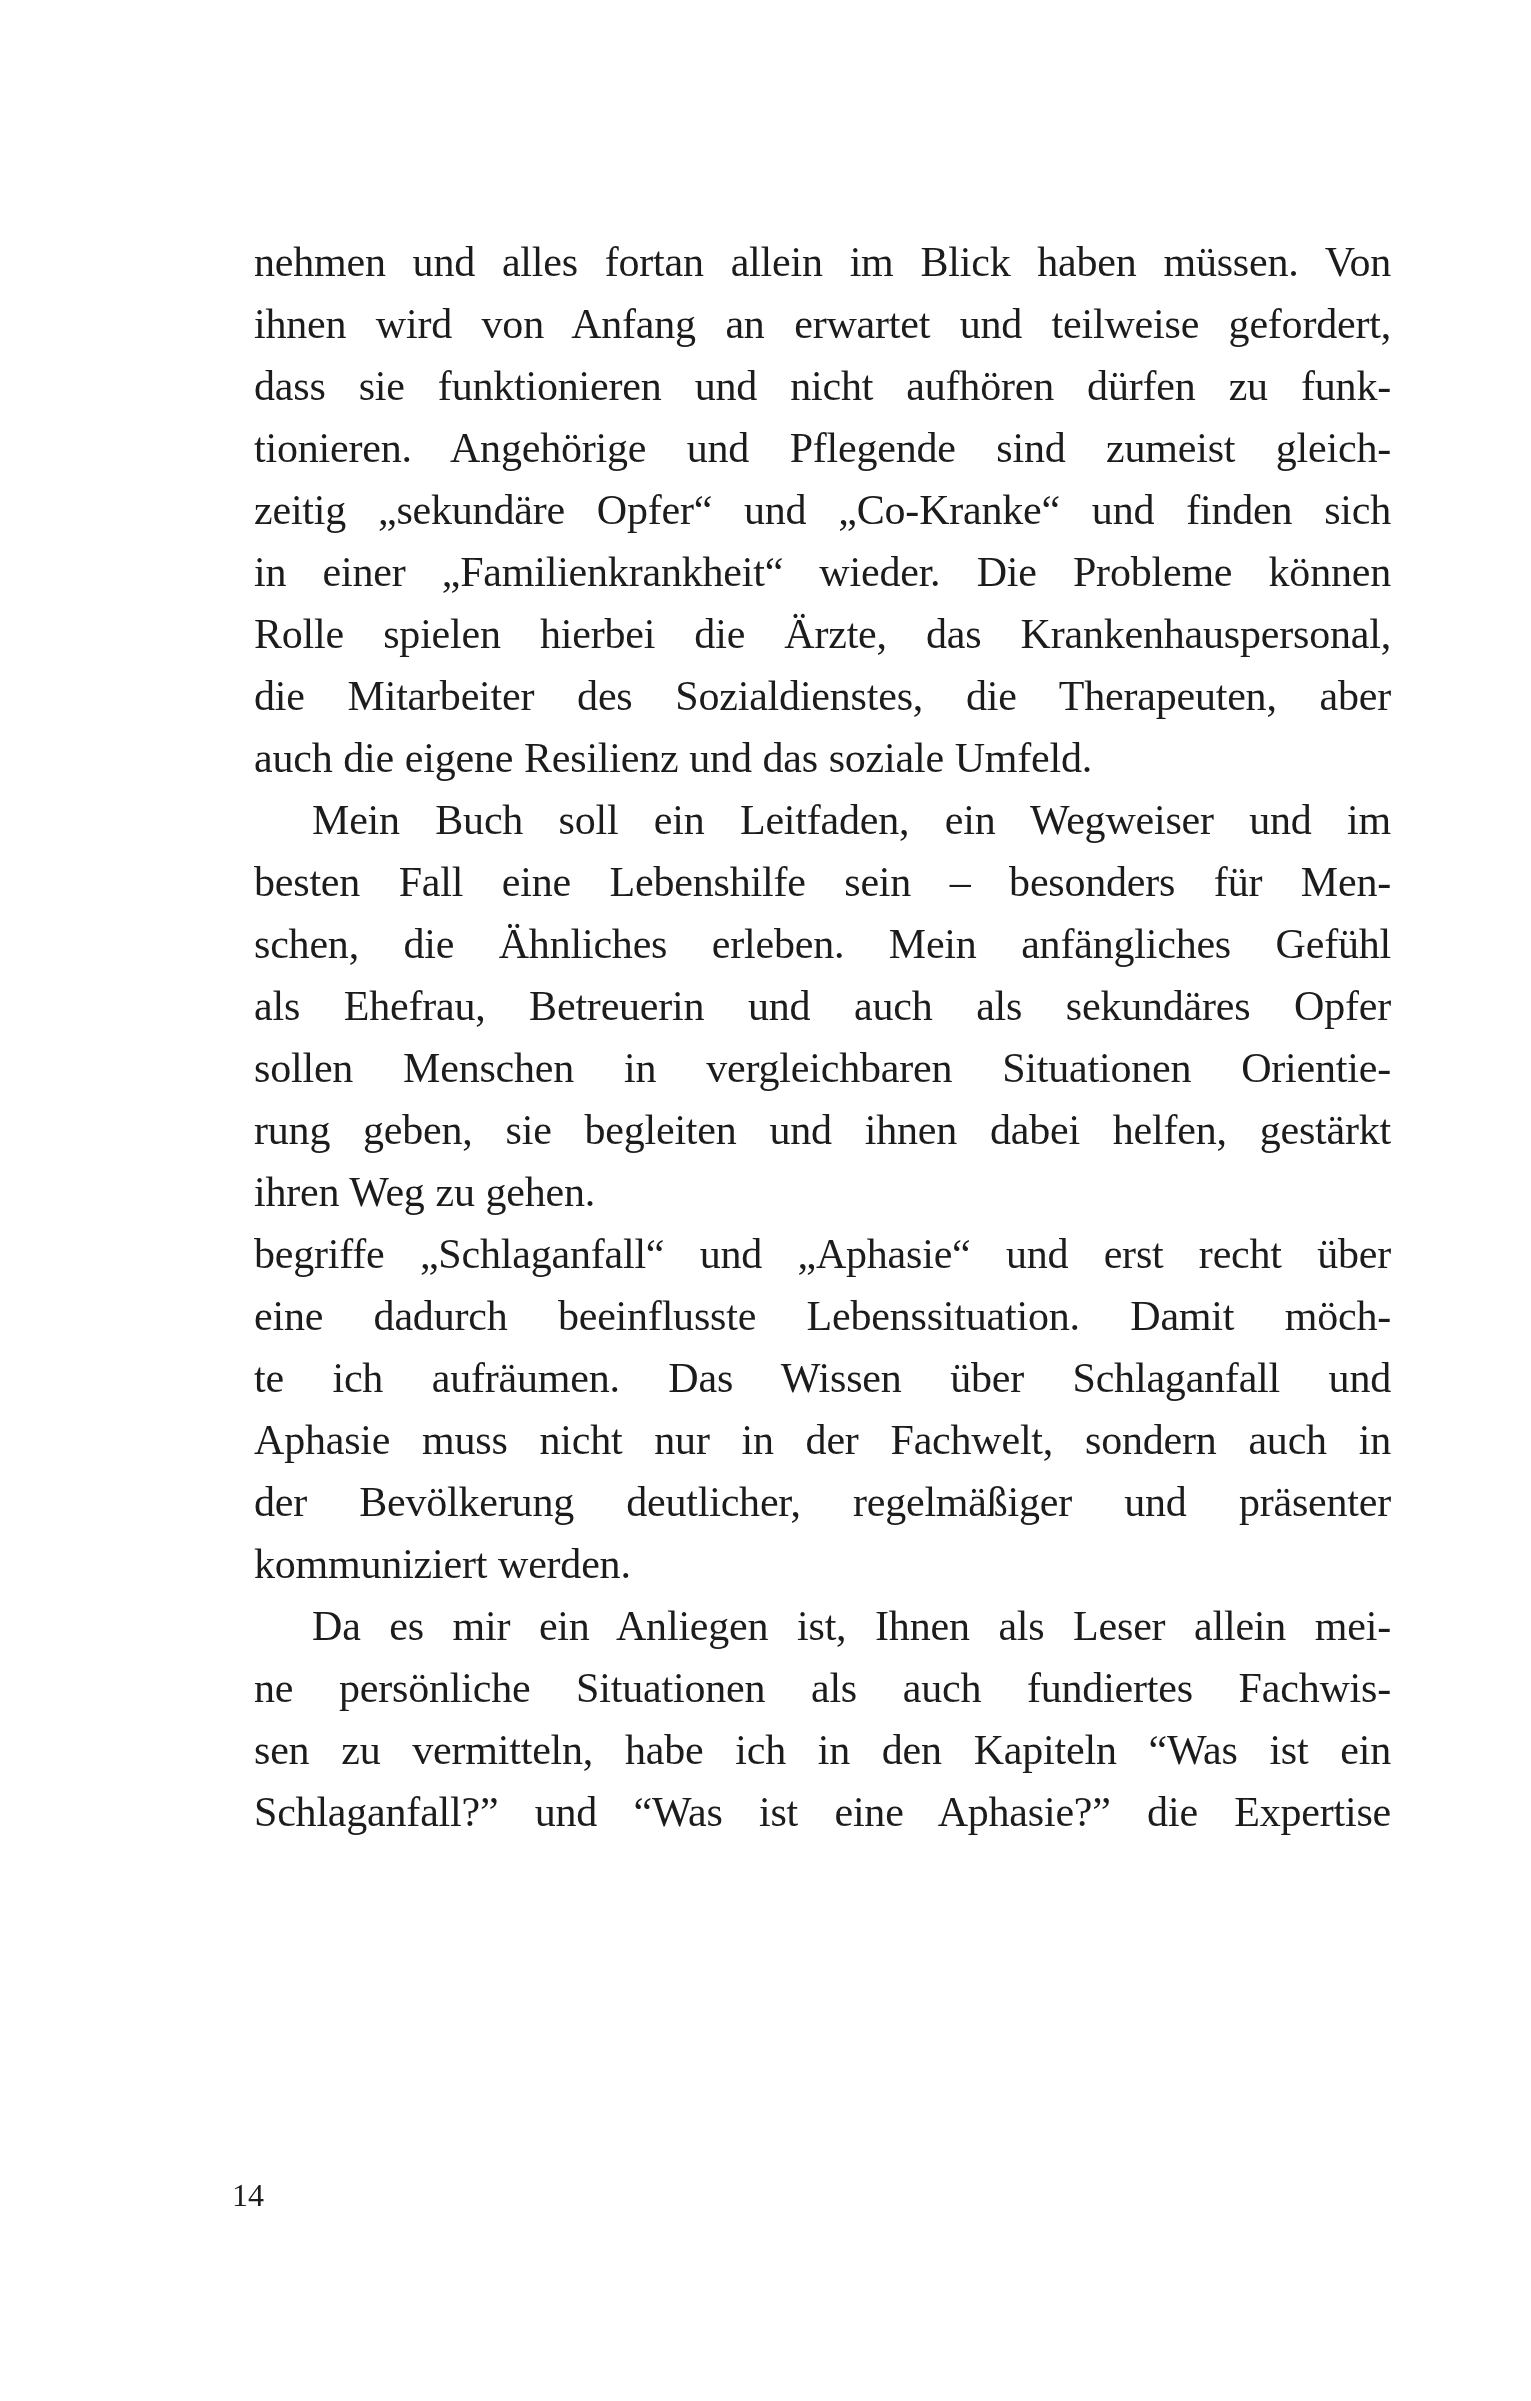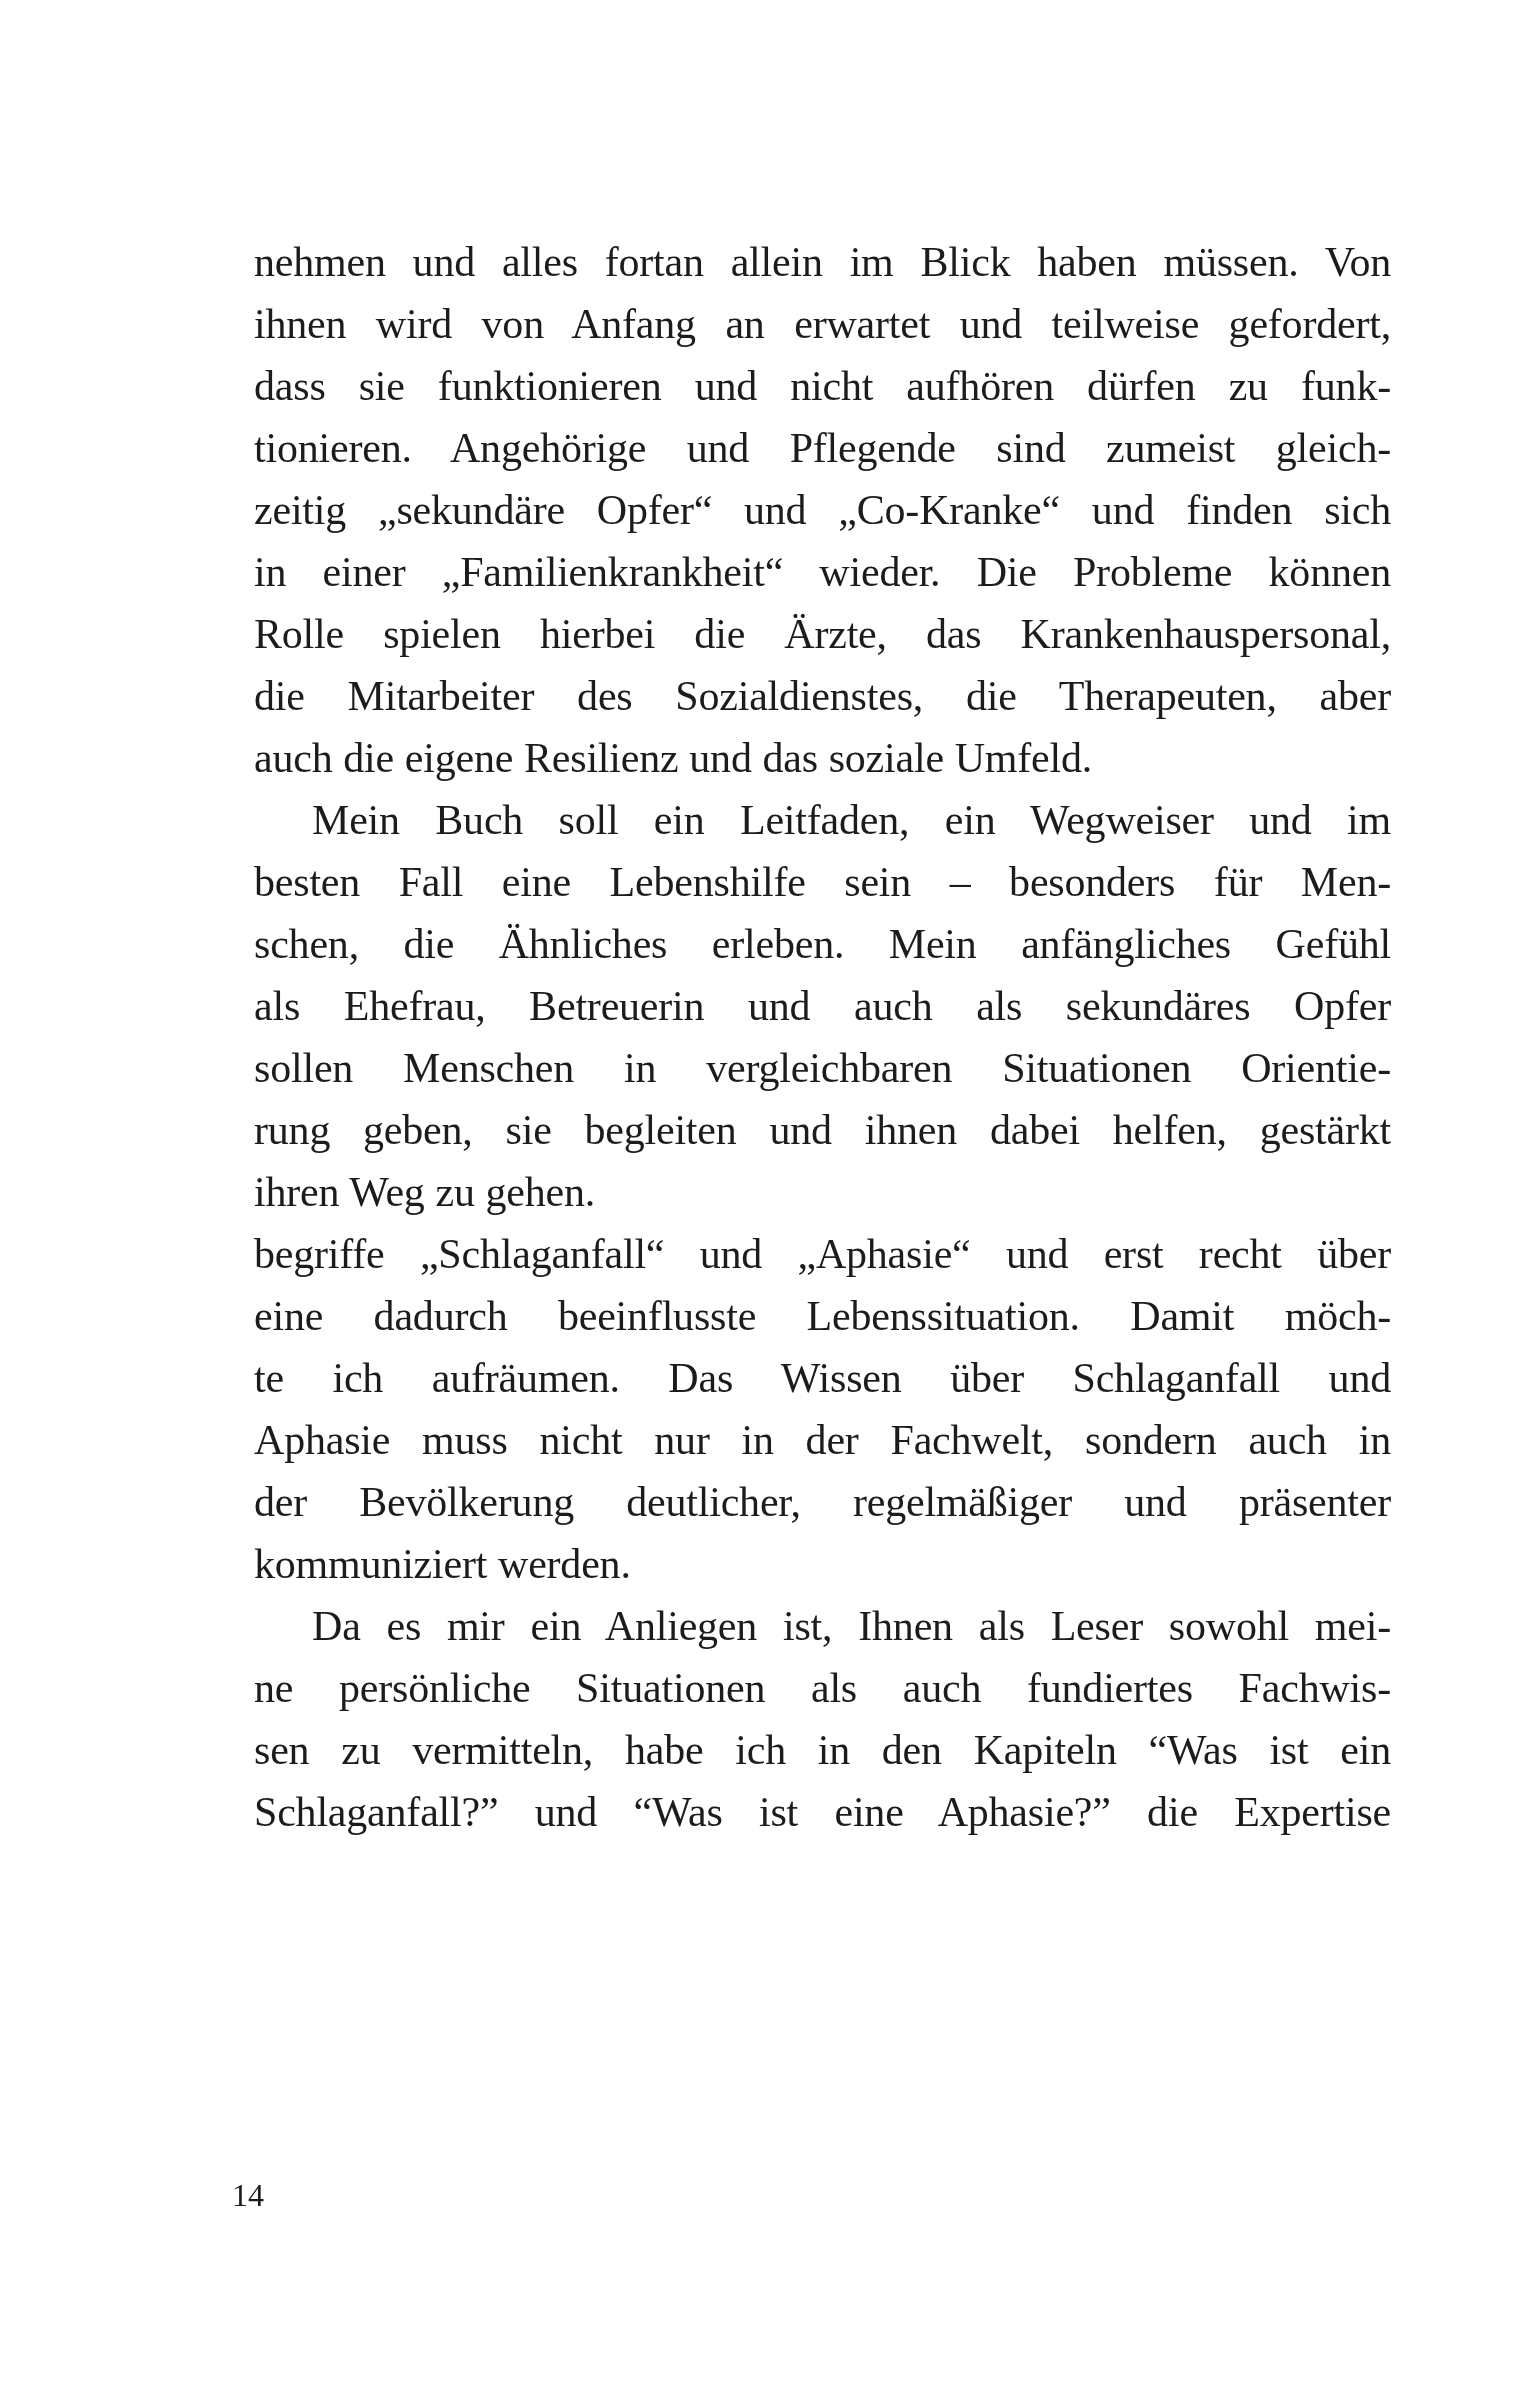--- a/index.html
+++ b/index.html
@@ -69,20 +69,20 @@
       <div class="text-line">als Ehefrau, Betreuerin und auch als sekundäres Opfer</div>
       <div class="text-line">sollen Menschen in vergleichbaren Situationen Orientie-</div>
       <div class="text-line">rung geben, sie begleiten und ihnen dabei helfen, gestärkt</div>
       <div class="text-line par-end">ihren Weg zu gehen.</div>
       <div class="text-line">begriffe „Schlaganfall“ und „Aphasie“ und erst recht über</div>
       <div class="text-line">eine dadurch beeinflusste Lebenssituation. Damit möch-</div>
       <div class="text-line">te ich aufräumen. Das Wissen über Schlaganfall und</div>
       <div class="text-line">Aphasie muss nicht nur in der Fachwelt, sondern auch in</div>
       <div class="text-line">der Bevölkerung deutlicher, regelmäßiger und präsenter</div>
       <div class="text-line par-end">kommuniziert werden.</div>
-      <div class="text-line indent">Da es mir ein Anliegen ist, Ihnen als Leser sowohl mei-</div>
+      <div class="text-line indent">Da es mir ein Anliegen ist, Ihnen als Leser allein mei-</div>
       <div class="text-line">ne persönliche Situationen als auch fundiertes Fachwis-</div>
       <div class="text-line">sen zu vermitteln, habe ich in den Kapiteln “Was ist ein</div>
       <div class="text-line">Schlaganfall?” und “Was ist eine Aphasie?” die Expertise</div>
     </div>
   <div class="page-number">14</div>
 </div>
 
 
 </body></html>

